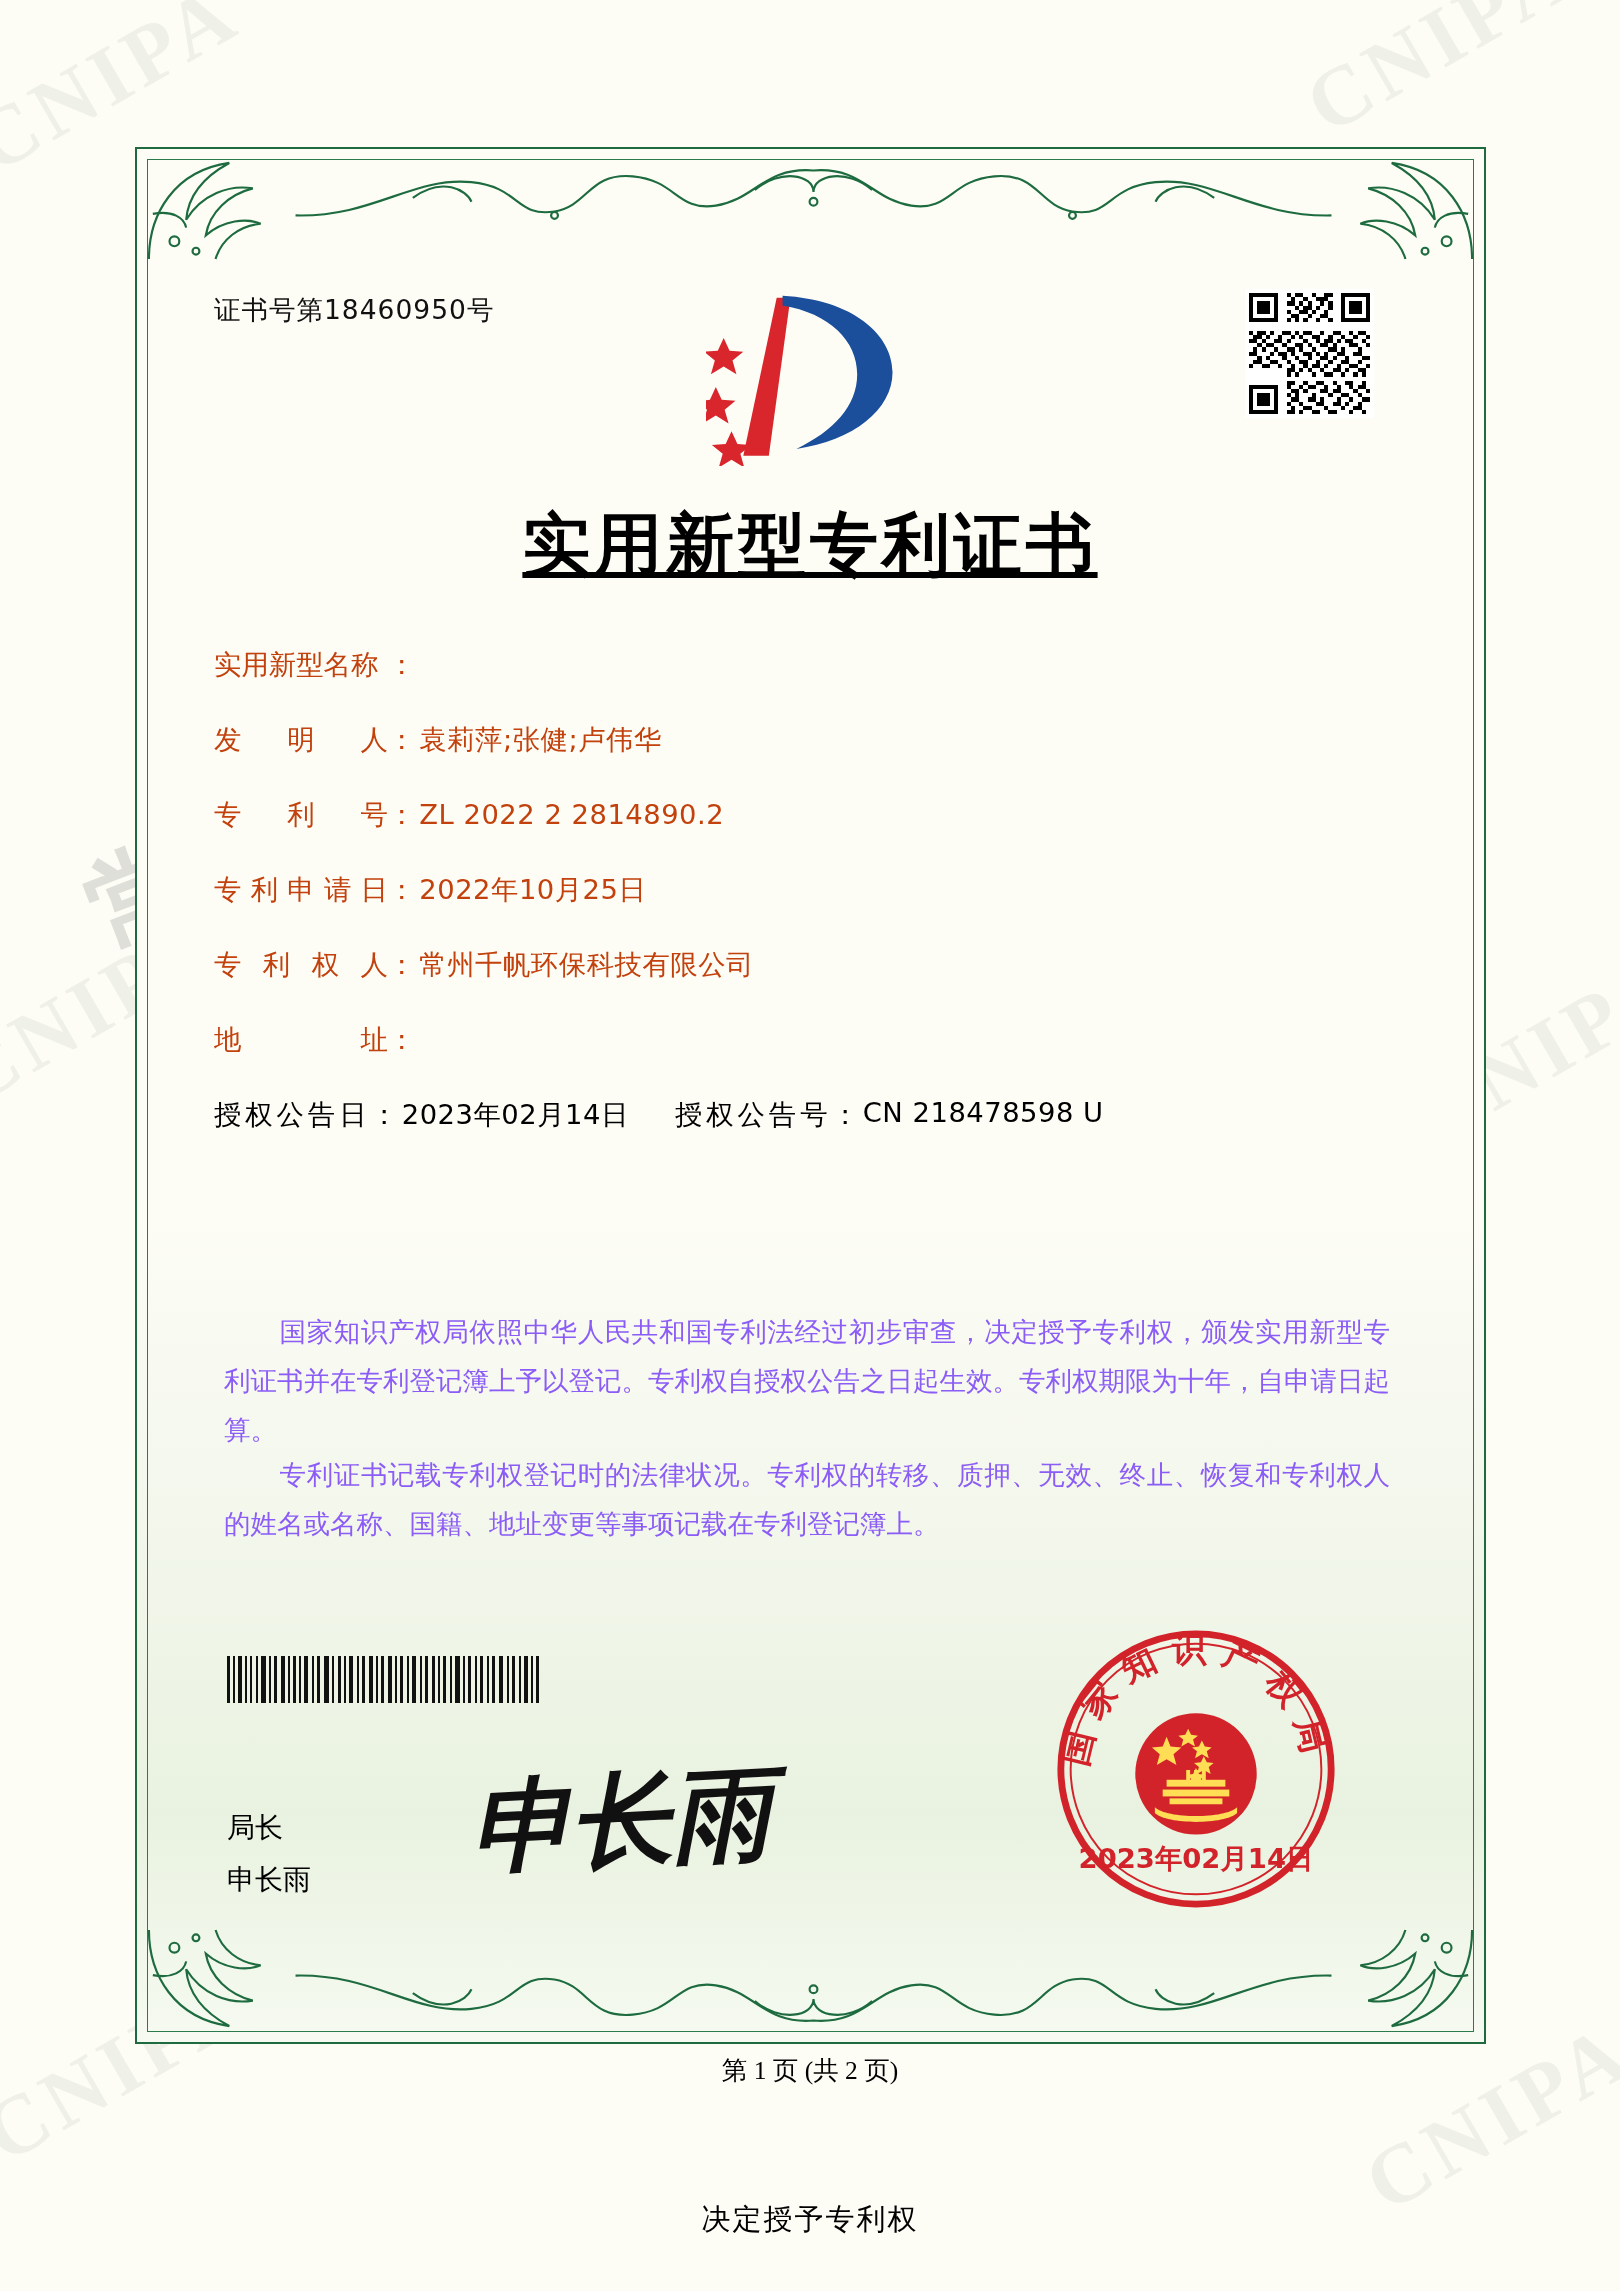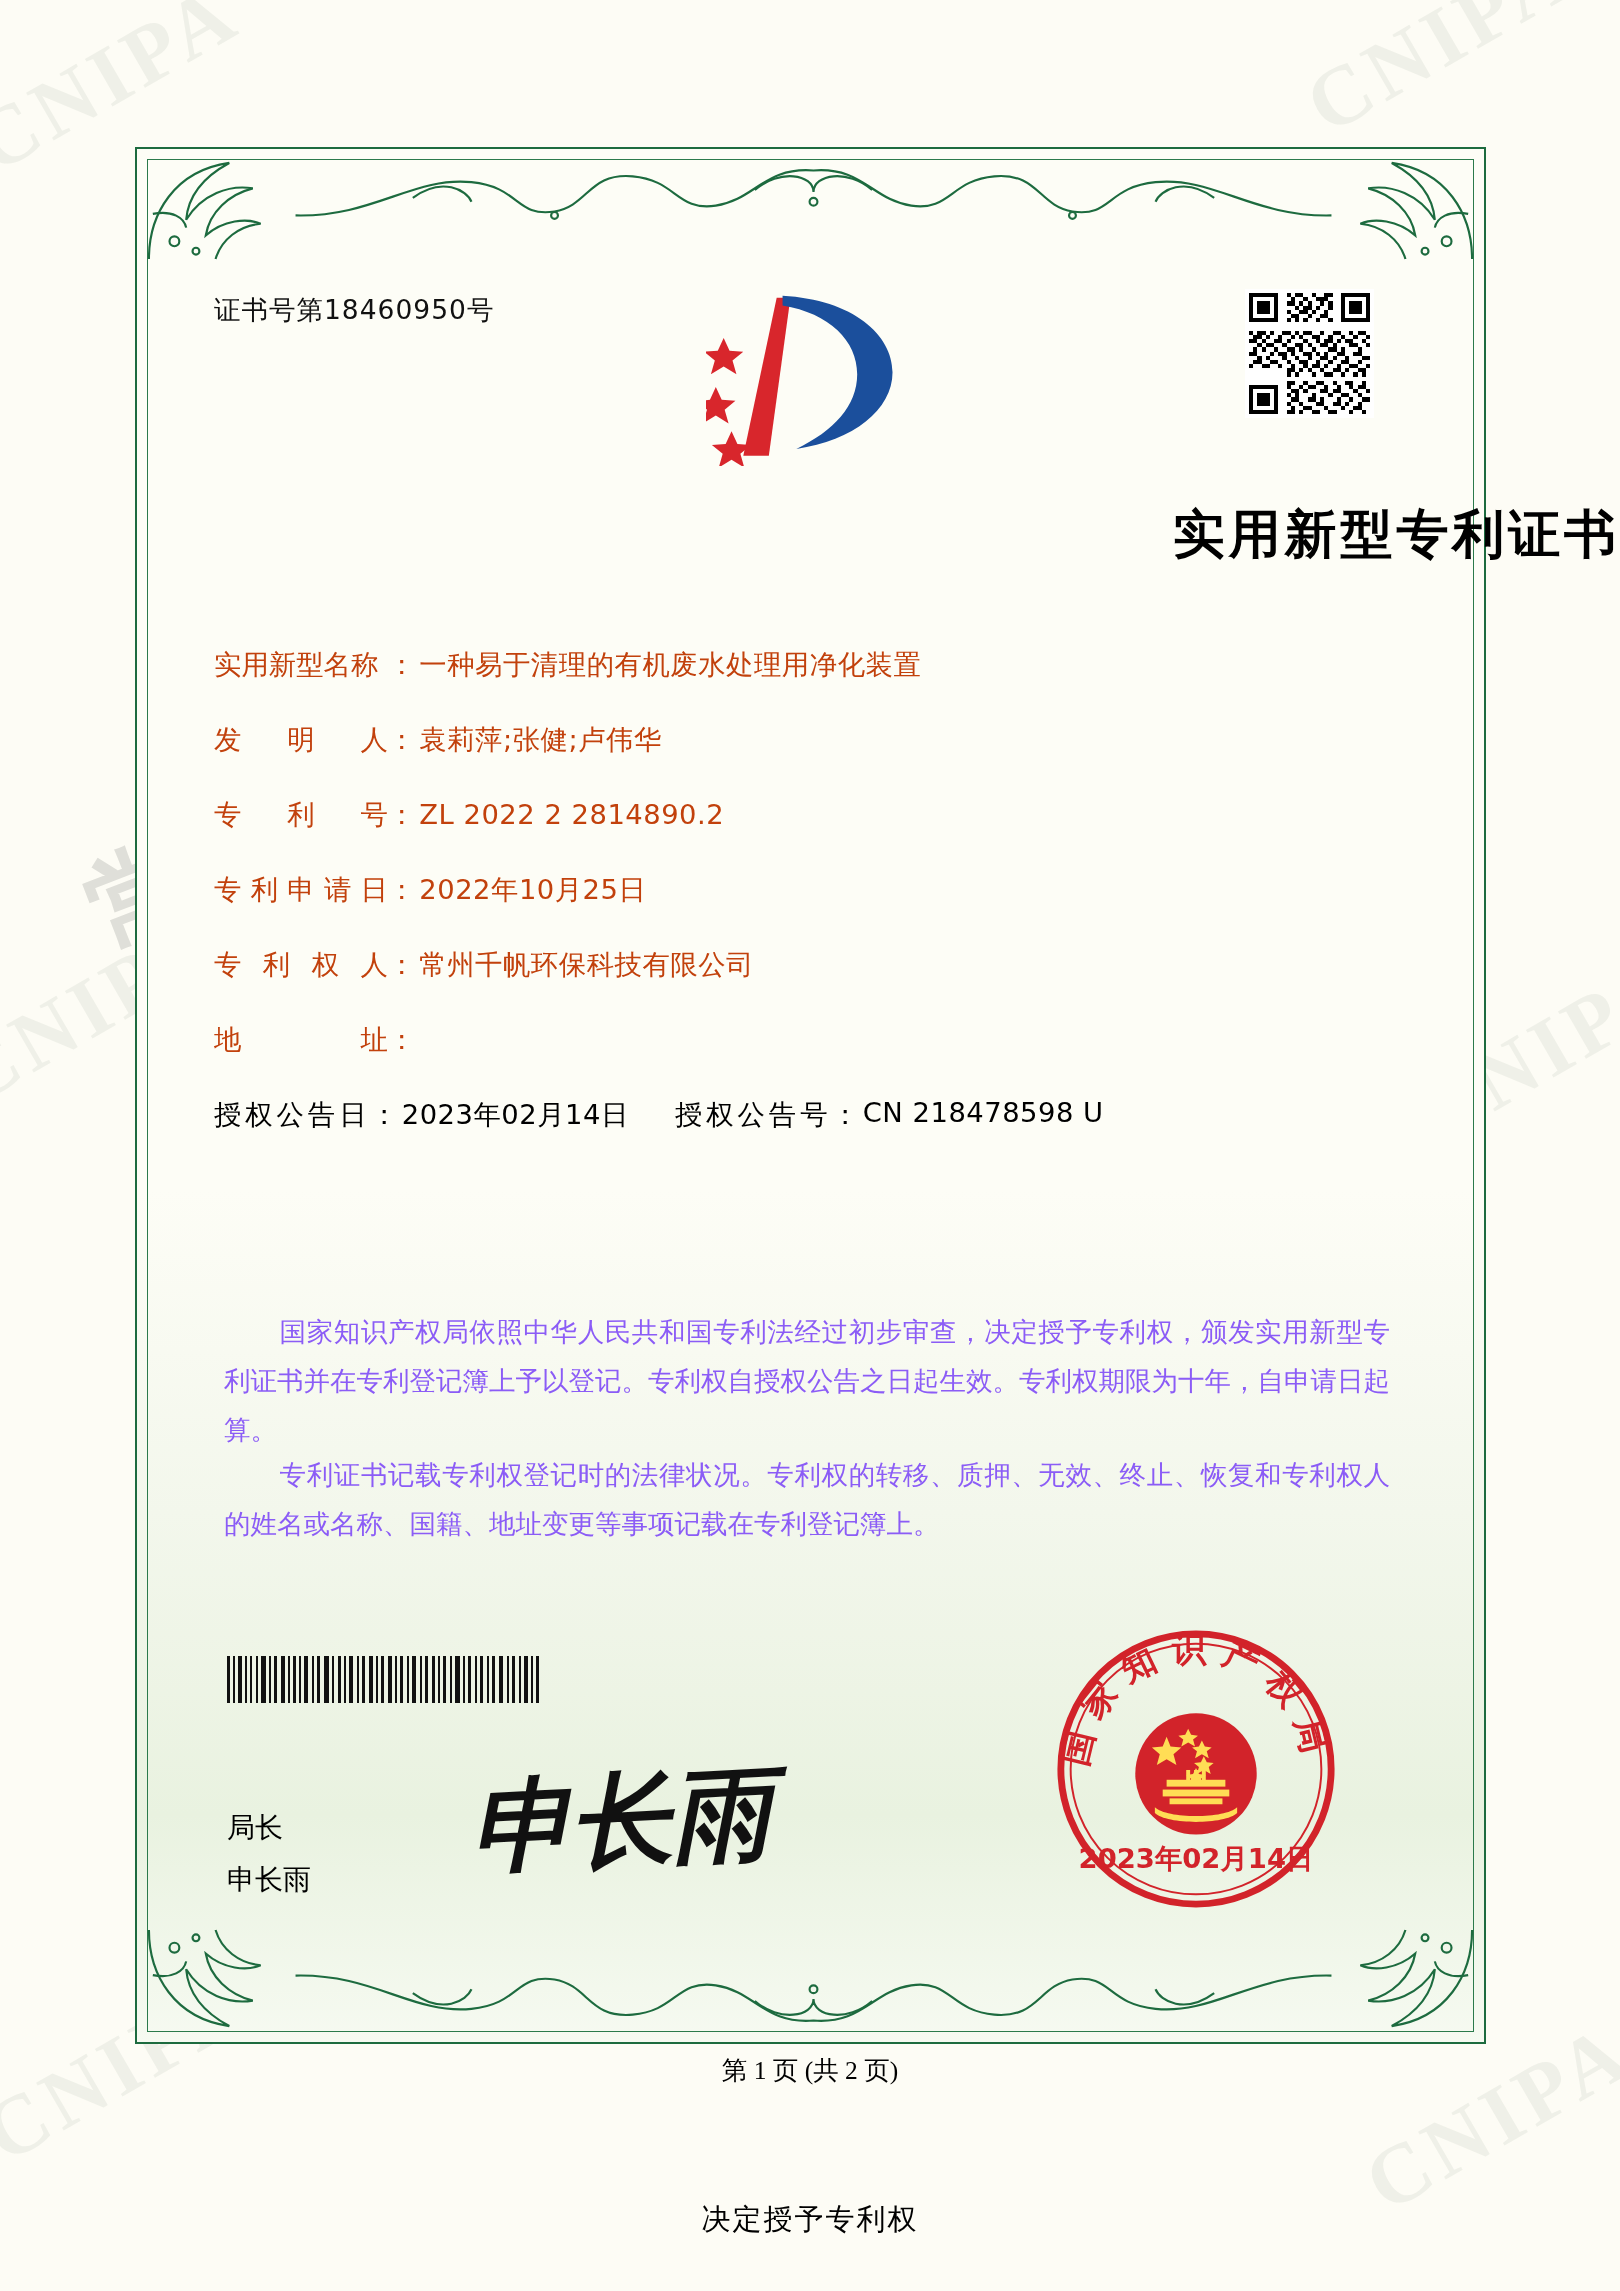--- a/index.html
+++ b/index.html
@@ -74,26 +74,27 @@
   }
   .logo{position:absolute;left:706px;top:284px;width:216px;height:181px;}
   .qr{
     position:absolute;left:1245px;top:289px;width:129px;height:129px;
     background:#fff;padding:3.9px;box-sizing:border-box;
   }
   .qr svg{display:block;width:100%;height:100%;}
 
   .title{
     position:absolute;left:0;right:0;top:500px;
-    text-align:right;
-    font-size:52px;
+    text-align:center;
+    font-size:68px;
     font-weight:bold;
     letter-spacing:3.9px;
     color:#000;
     font-family:"DejaVu Sans", sans-serif;
+    text-decoration:underline;
   }
 
   
   .fields{position:absolute;left:214px;top:647px;width:1157px;}
   .row{display:flex;align-items:baseline;margin-bottom:39px;font-size:27.4px;color:#c2410c;}
   .lbl{
     width:174px;flex:none;
     display:flex;justify-content:space-between;
     font-size:27.4px;
     letter-spacing:0px;
@@ -433,21 +434,20 @@
 
 <div class="title">实用新型专利证书</div>
 
 <div class="fields">
 
   <div class="row">
     <div class="lbl" style="width:174px;">
       <span>实用新型名称</span>
     </div>
     <div class="colon">：</div>
-    <div class="val">一种易于清理的有机废水处理用净化装置</div>
   </div>
 
   <div class="row">
     <div class="lbl">
       <span>发</span>
       <span>明</span>
       <span>人</span>
     </div>
     <div class="colon">：</div>
     <div class="val">袁莉萍;张健;卢伟华</div>

